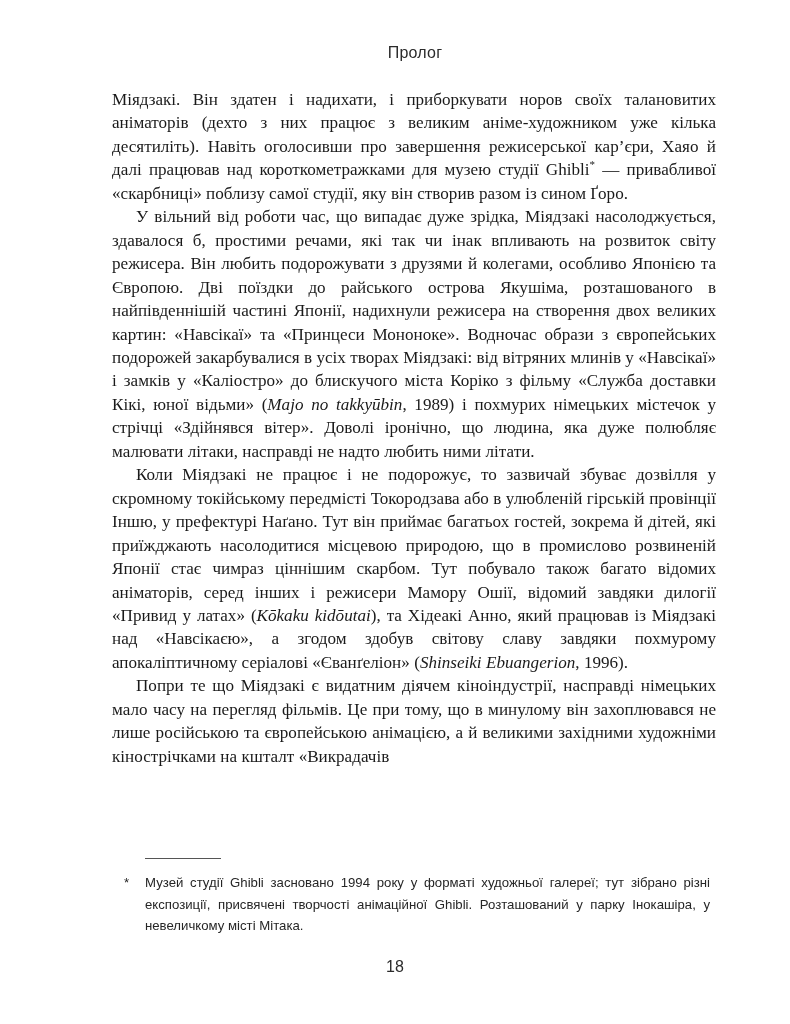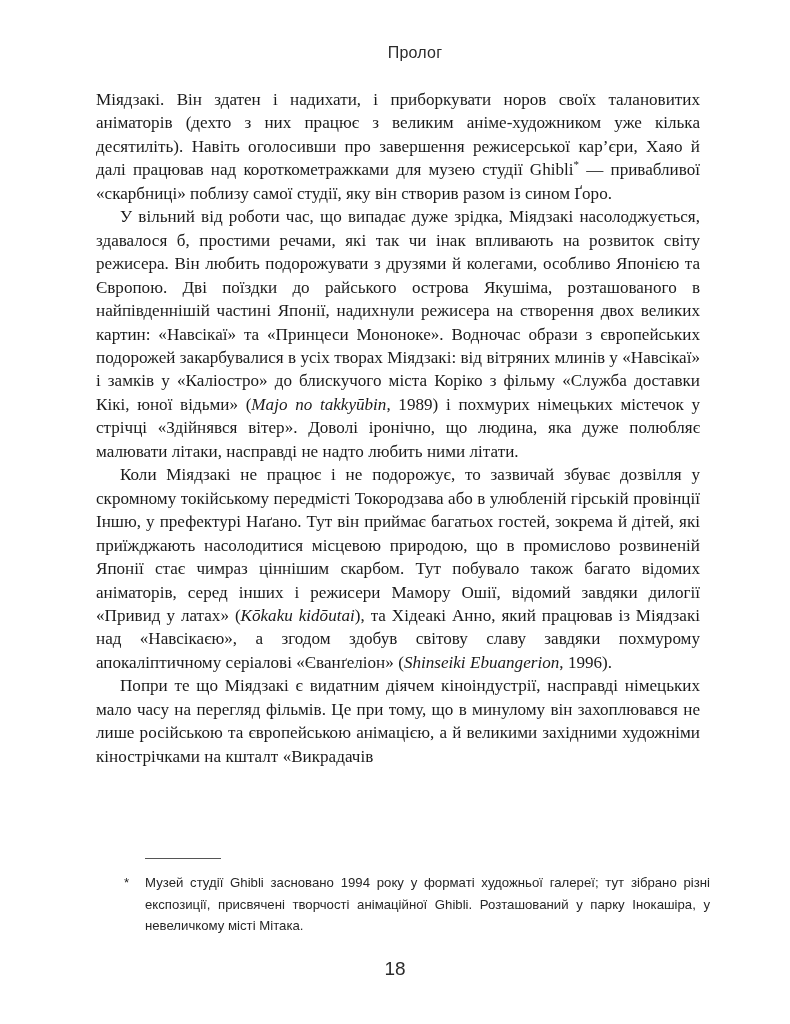--- a/index.html
+++ b/index.html
@@ -34,21 +34,21 @@
     font-family: "Liberation Sans", "DejaVu Sans", sans-serif;
     font-size: 16px;
     letter-spacing: 0.2px;
     color: #2b2b2b;
     margin-left: 20px;
   }
 
   
   .body-col {
     position: absolute;
-    left: 96px;
+    left: 112px;
     top: 88px;
     width: 604px;
   }
 
   .para {
     margin: 0;
     font-size: 17.1px;
     line-height: 23.45px;
     text-align: justify;
     text-justify: inter-word;
@@ -105,21 +105,21 @@
   }
 
   
   .folio {
     position: absolute;
     top: 958px;
     left: 0;
     width: 790px;
     text-align: center;
     font-family: "Liberation Sans", "DejaVu Sans", sans-serif;
-    font-size: 19px;
+    font-size: 16px;
     color: #2b2b2b;
   }
 </style>
 </head>
 <body>
 
 <div class="page">
 
   <div class="running-head">Пролог</div>
 

